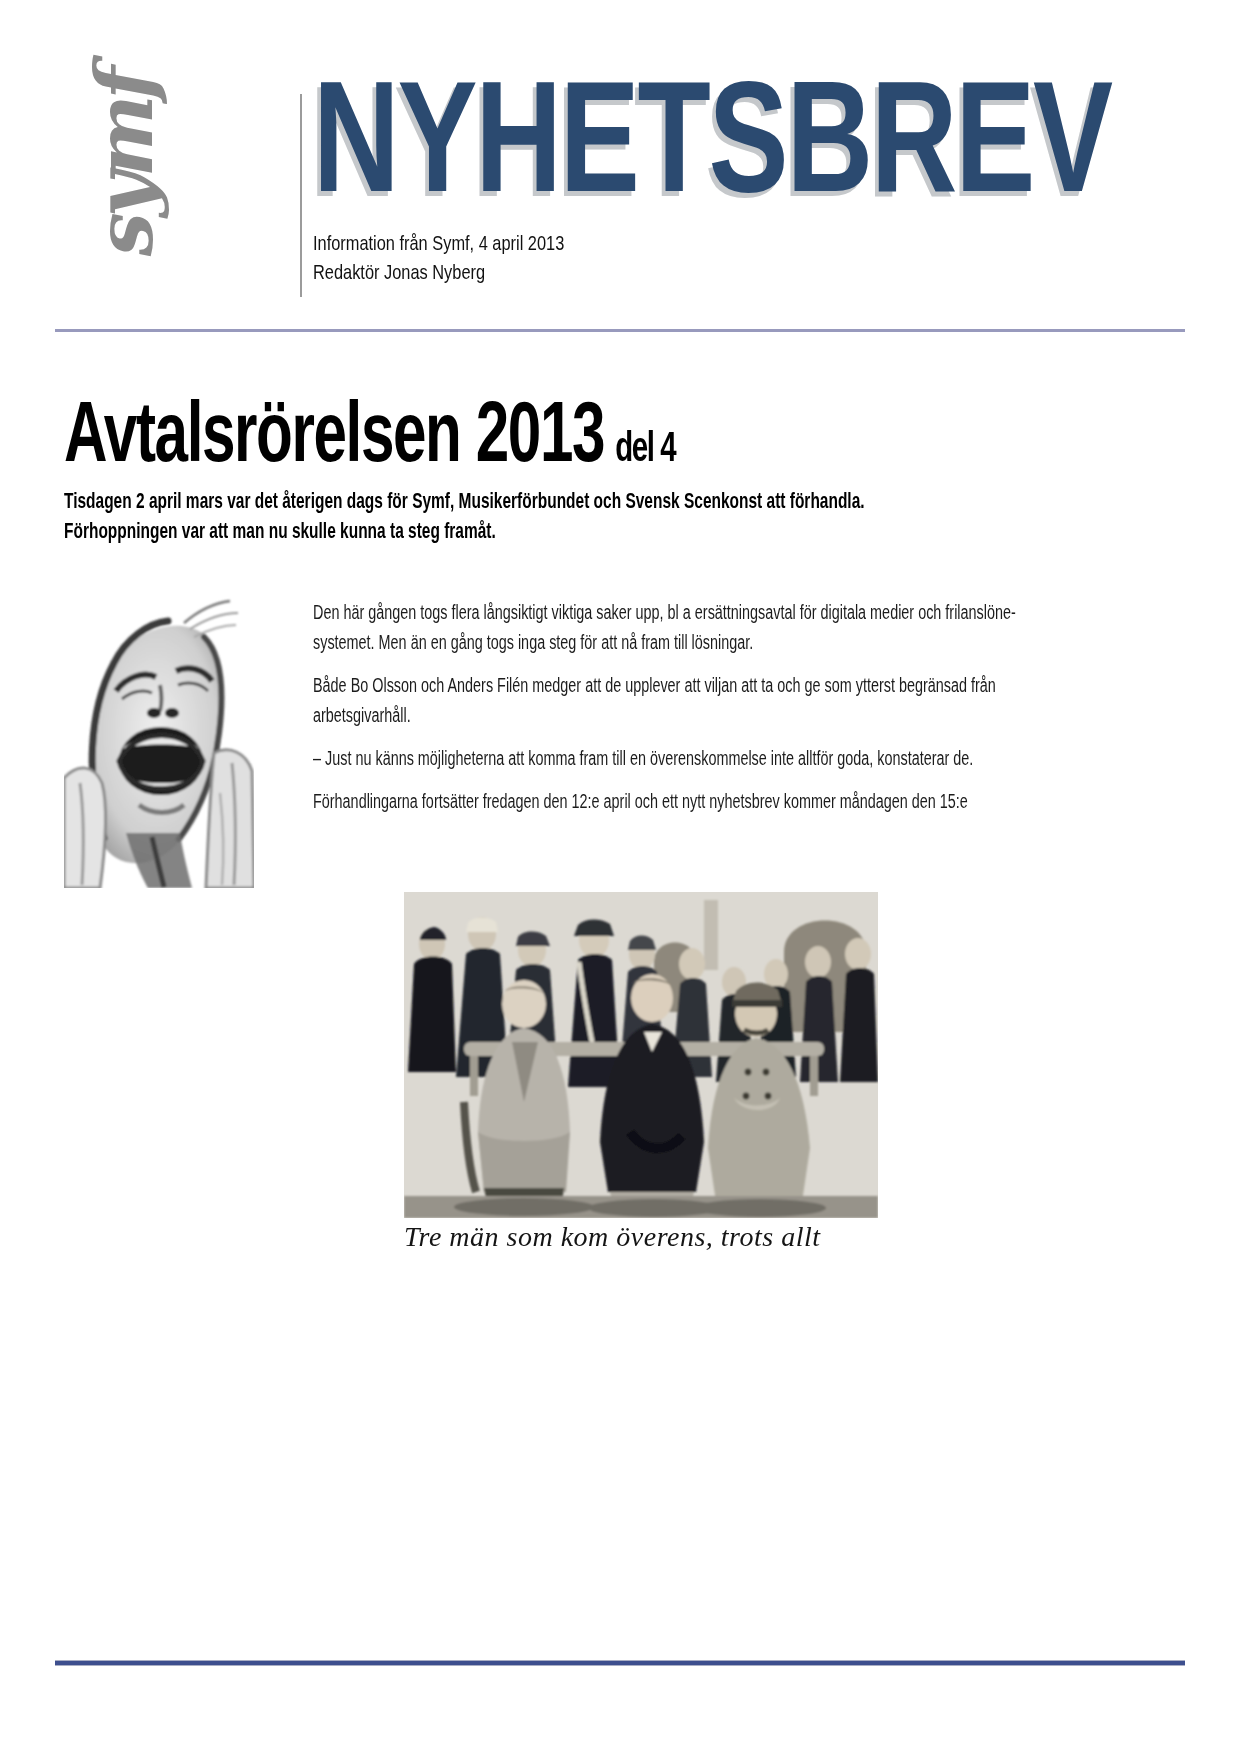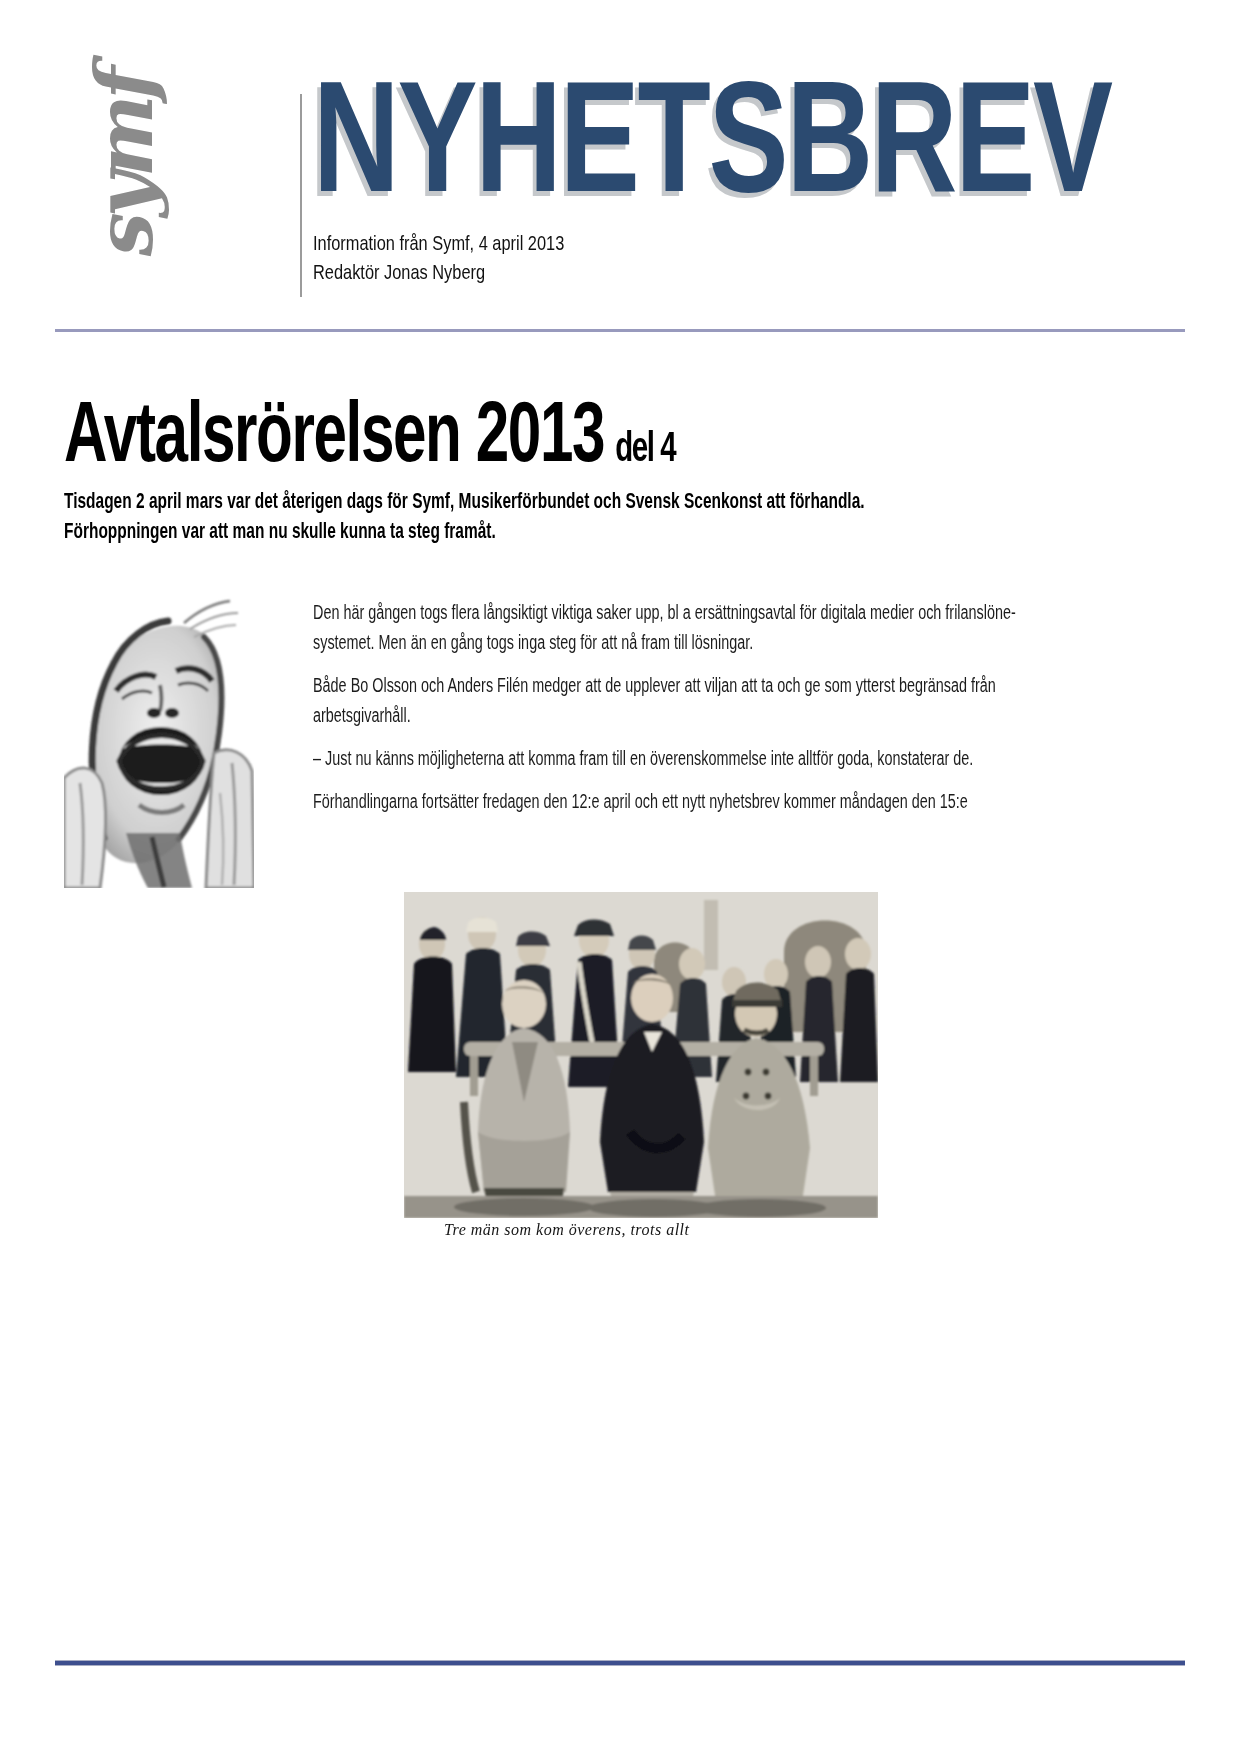--- a/index.html
+++ b/index.html
@@ -73,23 +73,22 @@
     transform:scaleX(0.72);transform-origin:0 0;
   }
   .body-col p{margin:0 0 13px 0;}
   
   .conf-photo{
     position:absolute;left:404px;top:892px;width:474px;height:326px;
   }
   .photo-caption{
     position:absolute;left:404px;top:1221px;
     font-family:"Liberation Serif",serif;
-    font-style:italic;font-size:16px;color:#151515;
+    font-style:italic;font-size:28px;color:#151515;
     letter-spacing:0.5px;
-    margin-left:40px;
   }
   .rule-bottom{
     position:absolute;left:55px;top:1660px;width:1130px;height:6px;
     background:linear-gradient(#a9aec4 0 1px,#3d4f8e 1px 5px,#a9aec4 5px 6px);
   }
   svg{display:block;width:100%;height:100%;}
 </style>
 </head>
 <body>
 

